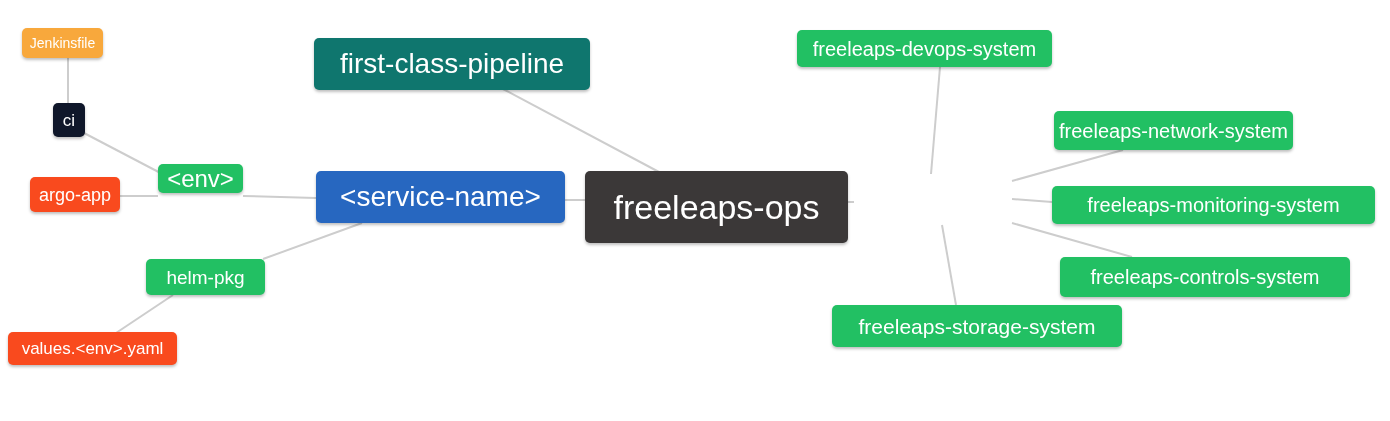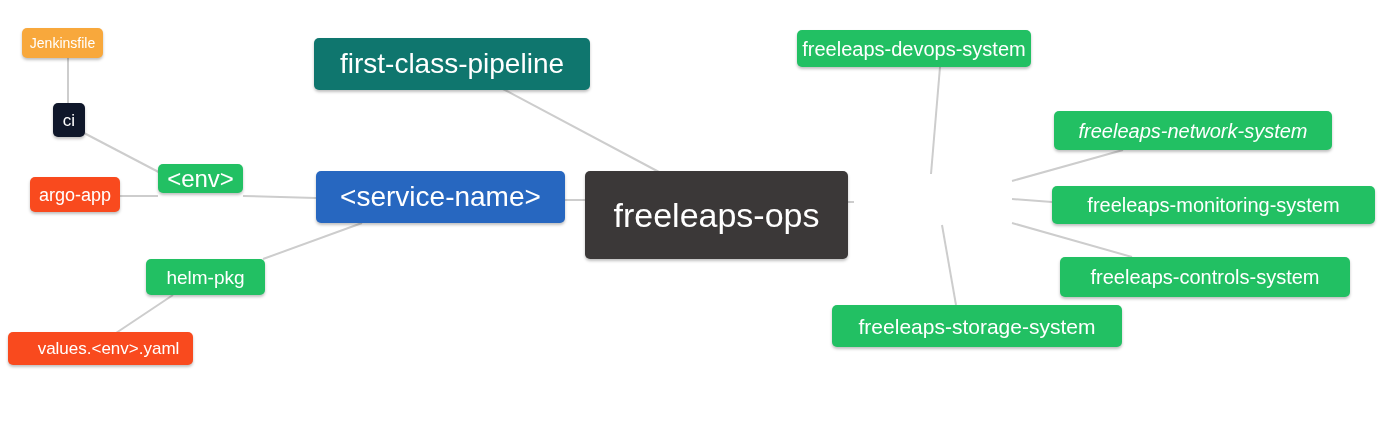--- a/index.html
+++ b/index.html
@@ -51,30 +51,30 @@
   <div class="node" style="left: 53px; top: 103px; width: 32px; height: 34px; font-size: 17px; background: #0f172a;">ci</div>
 
   <div class="node" style="left: 30px; top: 177px; width: 90px; height: 35px; font-size: 18px; background: rgb(249, 74, 30);">argo-app</div>
 
   <div class="node" style="left: 158px; top: 164px; width: 85px; height: 29px; font-size: 24px; background: rgb(34, 192, 99);">&lt;env&gt;</div>
 
   <div class="node" style="left: 314px; top: 38px; width: 276px; height: 52px; font-size: 28px; background: #0f766e;">first-class-pipeline</div>
 
   <div class="node" style="left: 316px; top: 171px; width: 249px; height: 52px; font-size: 28px; background: rgb(39, 103, 192);">&lt;service-name&gt;</div>
 
-  <div class="node" style="left: 585px; top: 171px; width: 263px; height: 88px; font-size: 34px; background: rgb(59, 56, 56);">freeleaps-ops</div>
+  <div class="node" style="left: 585px; top: 171px; width: 263px; height: 72px; font-size: 34px; background: rgb(59, 56, 56);">freeleaps-ops</div>
 
 
-  <div class="node" style="left: 797px; top: 30px; width: 234px; height: 37px; font-size: 20px; background: rgb(34, 192, 99);">freeleaps-devops-system</div>
+  <div class="node" style="left: 797px; top: 30px; width: 255px; height: 37px; font-size: 20px; background: rgb(34, 192, 99);">freeleaps-devops-system</div>
 
-  <div class="node" style="left: 1054px; top: 111px; width: 278px; height: 39px; font-size: 20px; background: rgb(34, 192, 99); font-style: italic;">freeleaps-network-system</div>
+  <div class="node" style="left: 1054px; top: 111px; width: 239px; height: 39px; font-size: 20px; background: rgb(34, 192, 99);">freeleaps-network-system</div>
 
   <div class="node" style="left: 1052px; top: 186px; width: 323px; height: 38px; font-size: 20px; background: rgb(34, 192, 99);">freeleaps-monitoring-system</div>
 
   <div class="node" style="left: 1060px; top: 257px; width: 290px; height: 40px; font-size: 20px; background: rgb(34, 192, 99); text-align: center;">freeleaps-controls-system</div>
 
   <div class="node" style="left: 815px; top: 305px; width: 290px; height: 42px; font-size: 21px; background: rgb(34, 192, 99); margin-left: 17px;">freeleaps-storage-system</div>
 
   <div class="node" style="left: 146px; top: 259px; width: 119px; height: 36px; font-size: 19px; background: rgb(34, 192, 99);">helm-pkg</div>
 
-  <div class="node" style="left: 8px; top: 332px; width: 169px; height: 33px; font-size: 17px; background: rgb(249, 74, 30); padding-left: 16px;">values.&lt;env&gt;.yaml</div>
+  <div class="node" style="left: 8px; top: 332px; width: 169px; height: 33px; font-size: 17px; background: rgb(249, 74, 30);">values.&lt;env&gt;.yaml</div>
 
 </div>
 
 </body></html>

